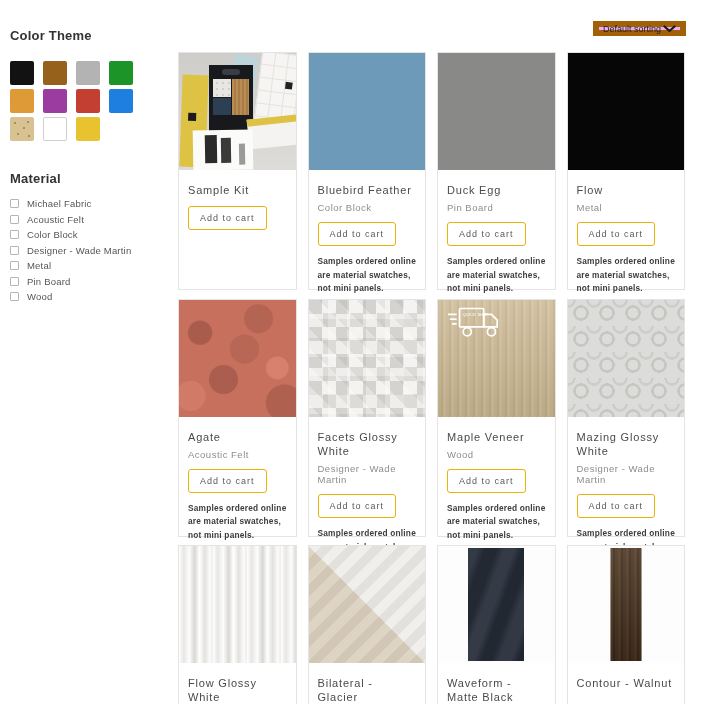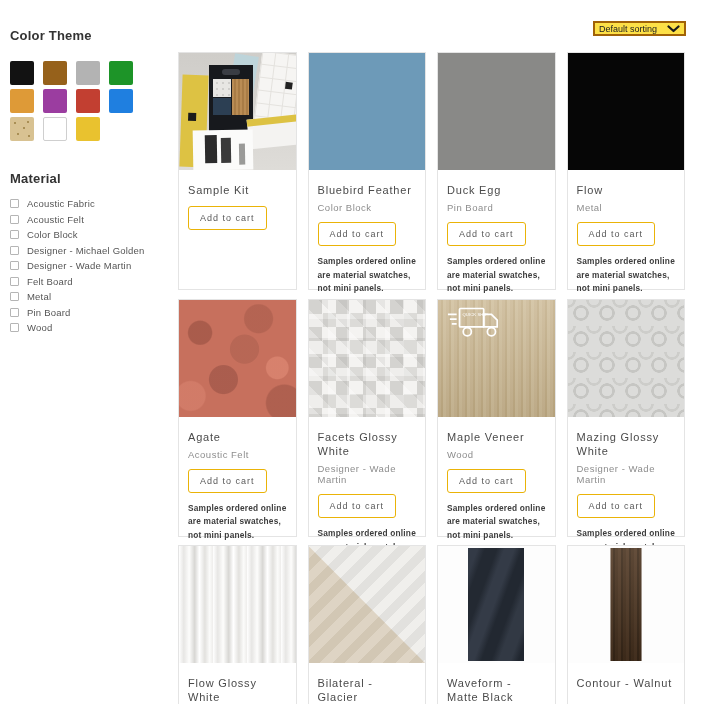--- a/index.html
+++ b/index.html
@@ -22,21 +22,21 @@
   .material-block { margin-top:30px; }
   .mat-list { margin-top:10px; }
   .mat-row { display:flex; align-items:center; height:15.5px; cursor:pointer; }
   .mat-check { width:9px; height:9px; border:1px solid #b5b5b5; border-radius:1px;
                background:#fff; flex:0 0 auto; }
   .mat-label { margin-left:8px; font-size:9.5px; color:#555; letter-spacing:.2px;
                white-space:nowrap; }
 
   
   .sort-select { position:absolute; left:593px; top:21px; width:93px; height:15px;
-                 border:2px solid #a16207; background:#fde047; display:flex;
+                 border:6px solid #a16207; background:#f0abfc; display:flex;
                  align-items:center; justify-content:space-between; padding:0 4px;
                  cursor:pointer; }
   .sort-select span { font-size:9px; color:#222; }
   .sort-select svg { flex:0 0 auto; }
 
   
   .grid { position:absolute; left:178px; top:52px;
           display:grid; grid-template-columns:repeat(4,118.5px);
           column-gap:11px; row-gap:8.5px; }
   .card { width:118.5px; height:238px; background:#fff; border:1px solid #e4e4e4; }
@@ -144,41 +144,33 @@
       <div class="swatch" style="background-color: rgb(31, 127, 224);"></div>
       <div class="swatch swatch-tan" style="background-color: rgb(216, 194, 146);"></div>
       <div class="swatch swatch-white" style="background-color: rgb(255, 255, 255);"></div>
       <div class="swatch" style="background-color: rgb(233, 194, 47);"></div>
     </div>
   <div class="material-block">
     <div class="side-heading">Material</div>
     <div class="mat-list">
         <div class="mat-row">
           <span class="mat-check"></span>
-          <span class="mat-label">Acoustic Fabric</span>
+          <span class="mat-label">Michael Fabric</span>
         </div>
         <div class="mat-row">
           <span class="mat-check"></span>
           <span class="mat-label">Acoustic Felt</span>
         </div>
         <div class="mat-row">
           <span class="mat-check"></span>
           <span class="mat-label">Color Block</span>
         </div>
         <div class="mat-row">
           <span class="mat-check"></span>
-          <span class="mat-label">Designer - Michael Golden</span>
-        </div>
-        <div class="mat-row">
-          <span class="mat-check"></span>
           <span class="mat-label">Designer - Wade Martin</span>
-        </div>
-        <div class="mat-row">
-          <span class="mat-check"></span>
-          <span class="mat-label">Felt Board</span>
         </div>
         <div class="mat-row">
           <span class="mat-check"></span>
           <span class="mat-label">Metal</span>
         </div>
         <div class="mat-row">
           <span class="mat-check"></span>
           <span class="mat-label">Pin Board</span>
         </div>
         <div class="mat-row">

